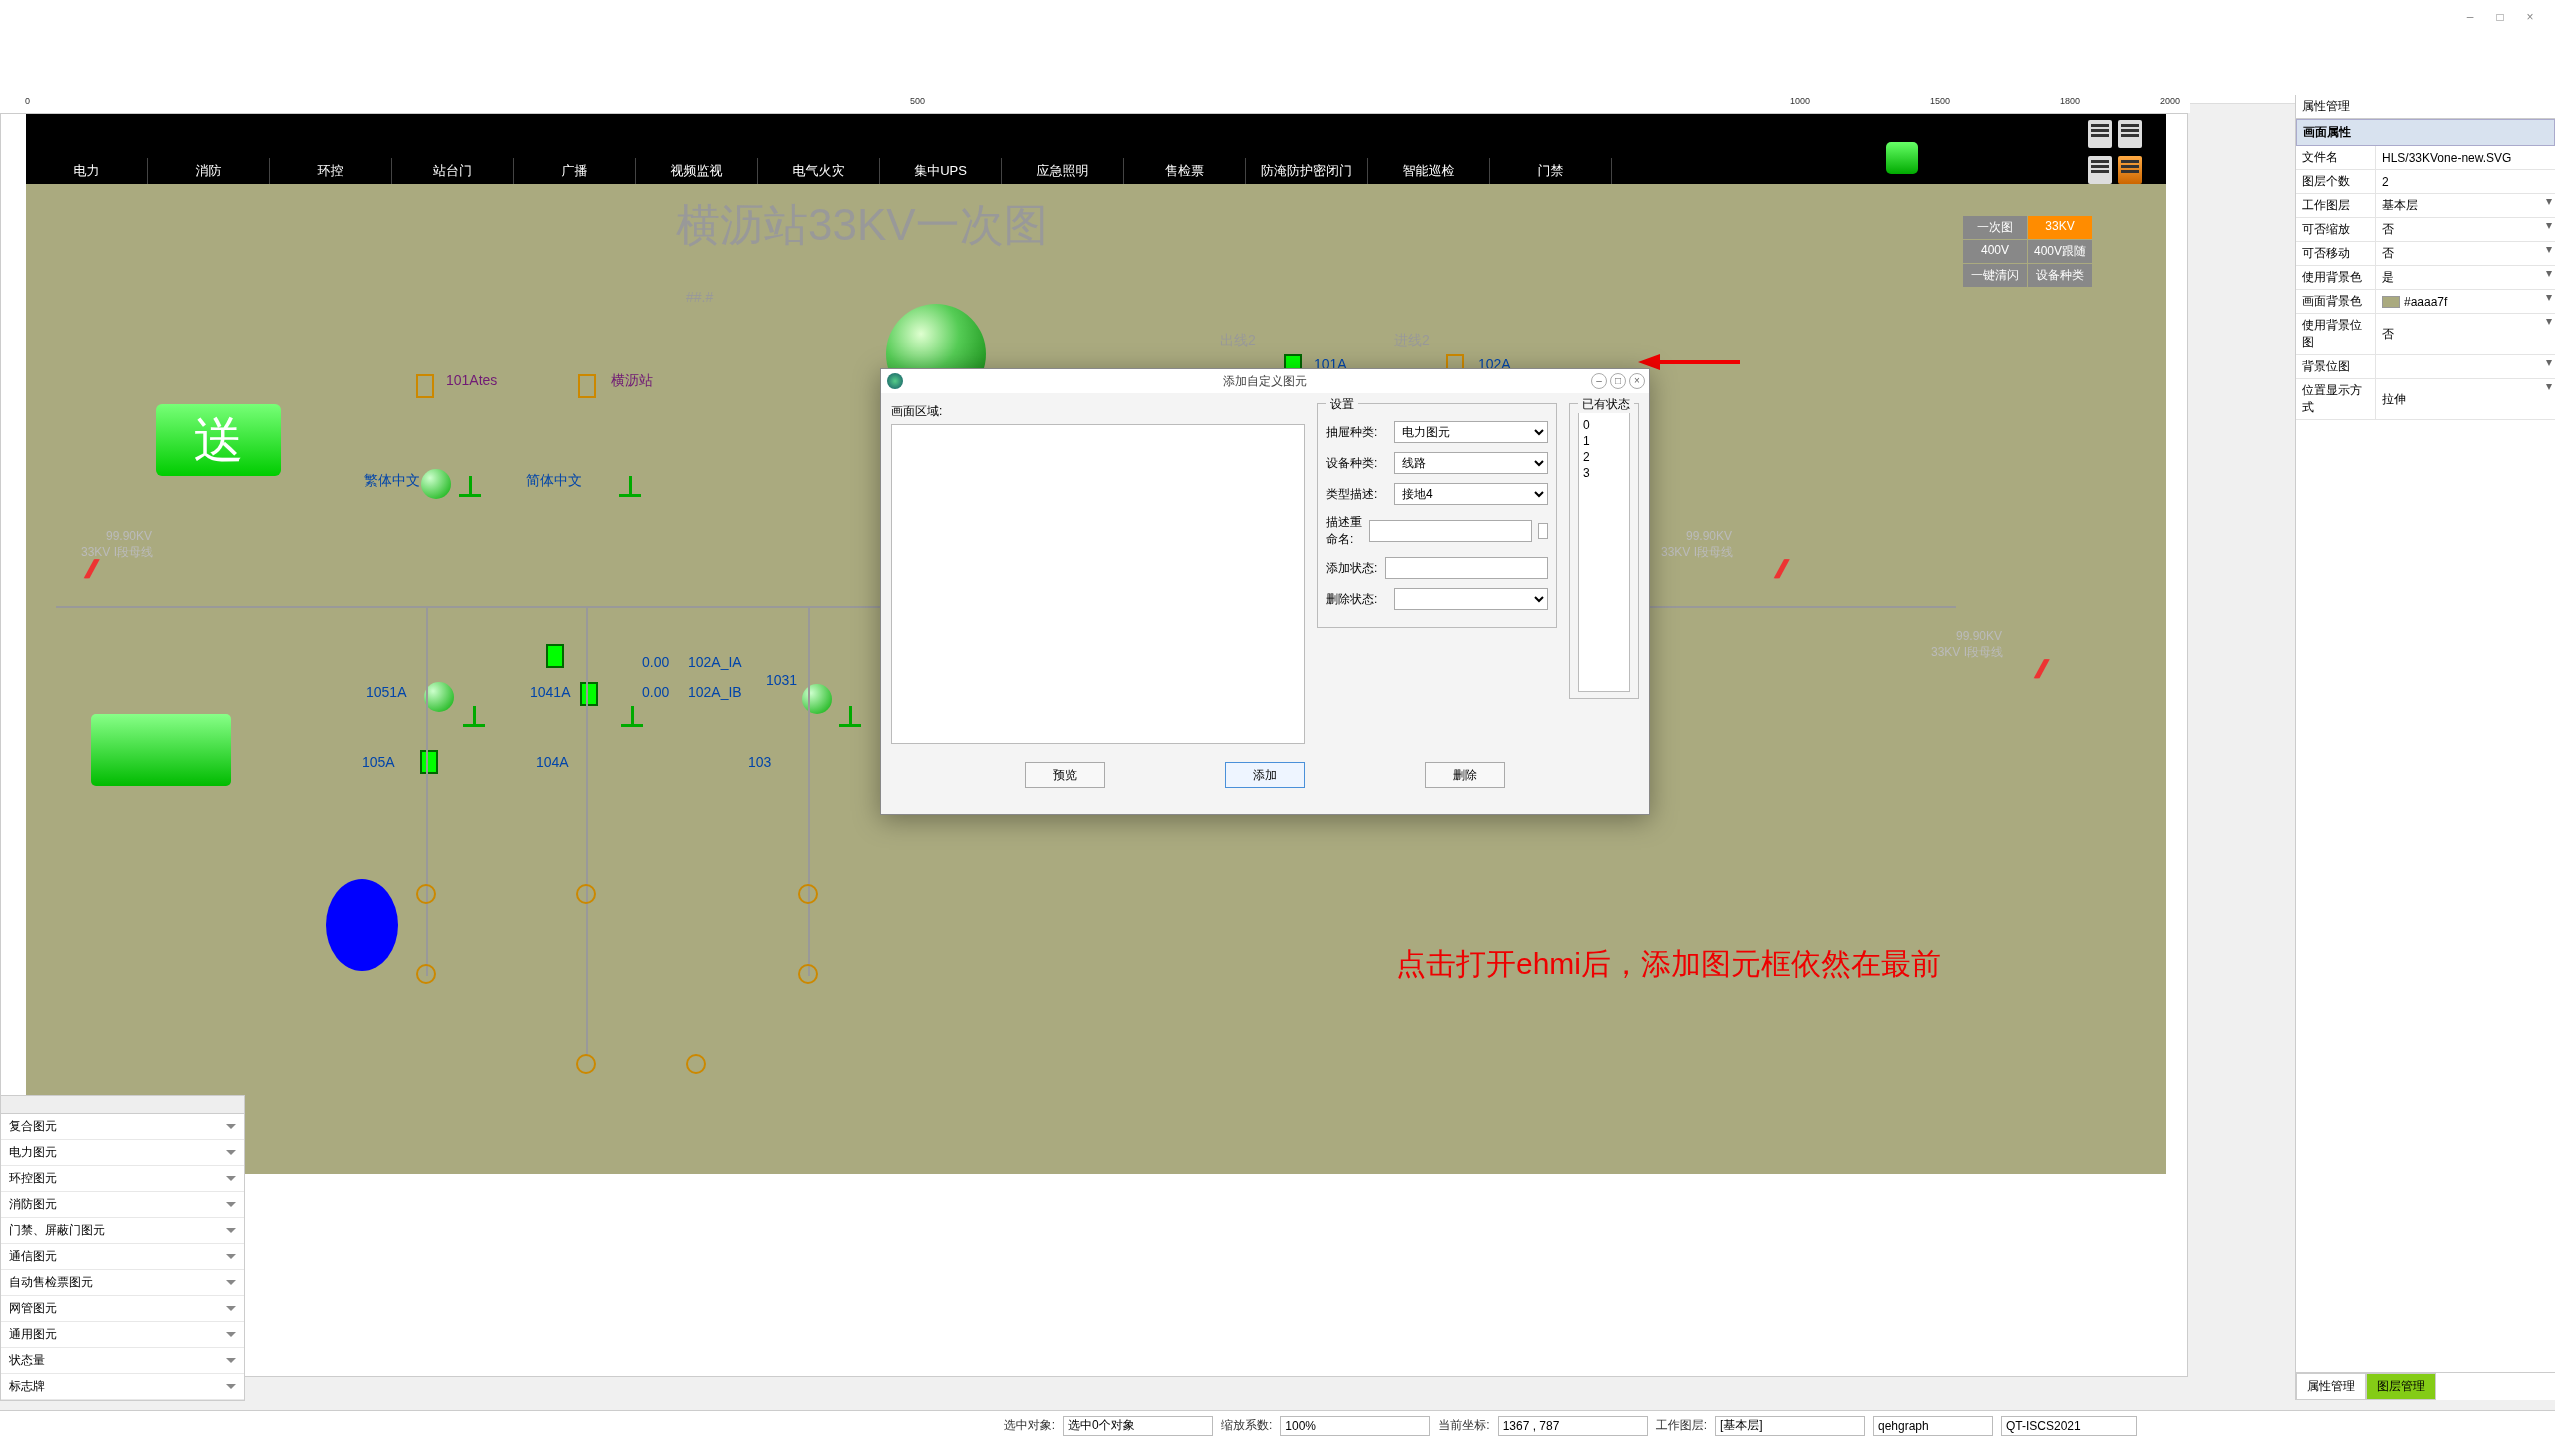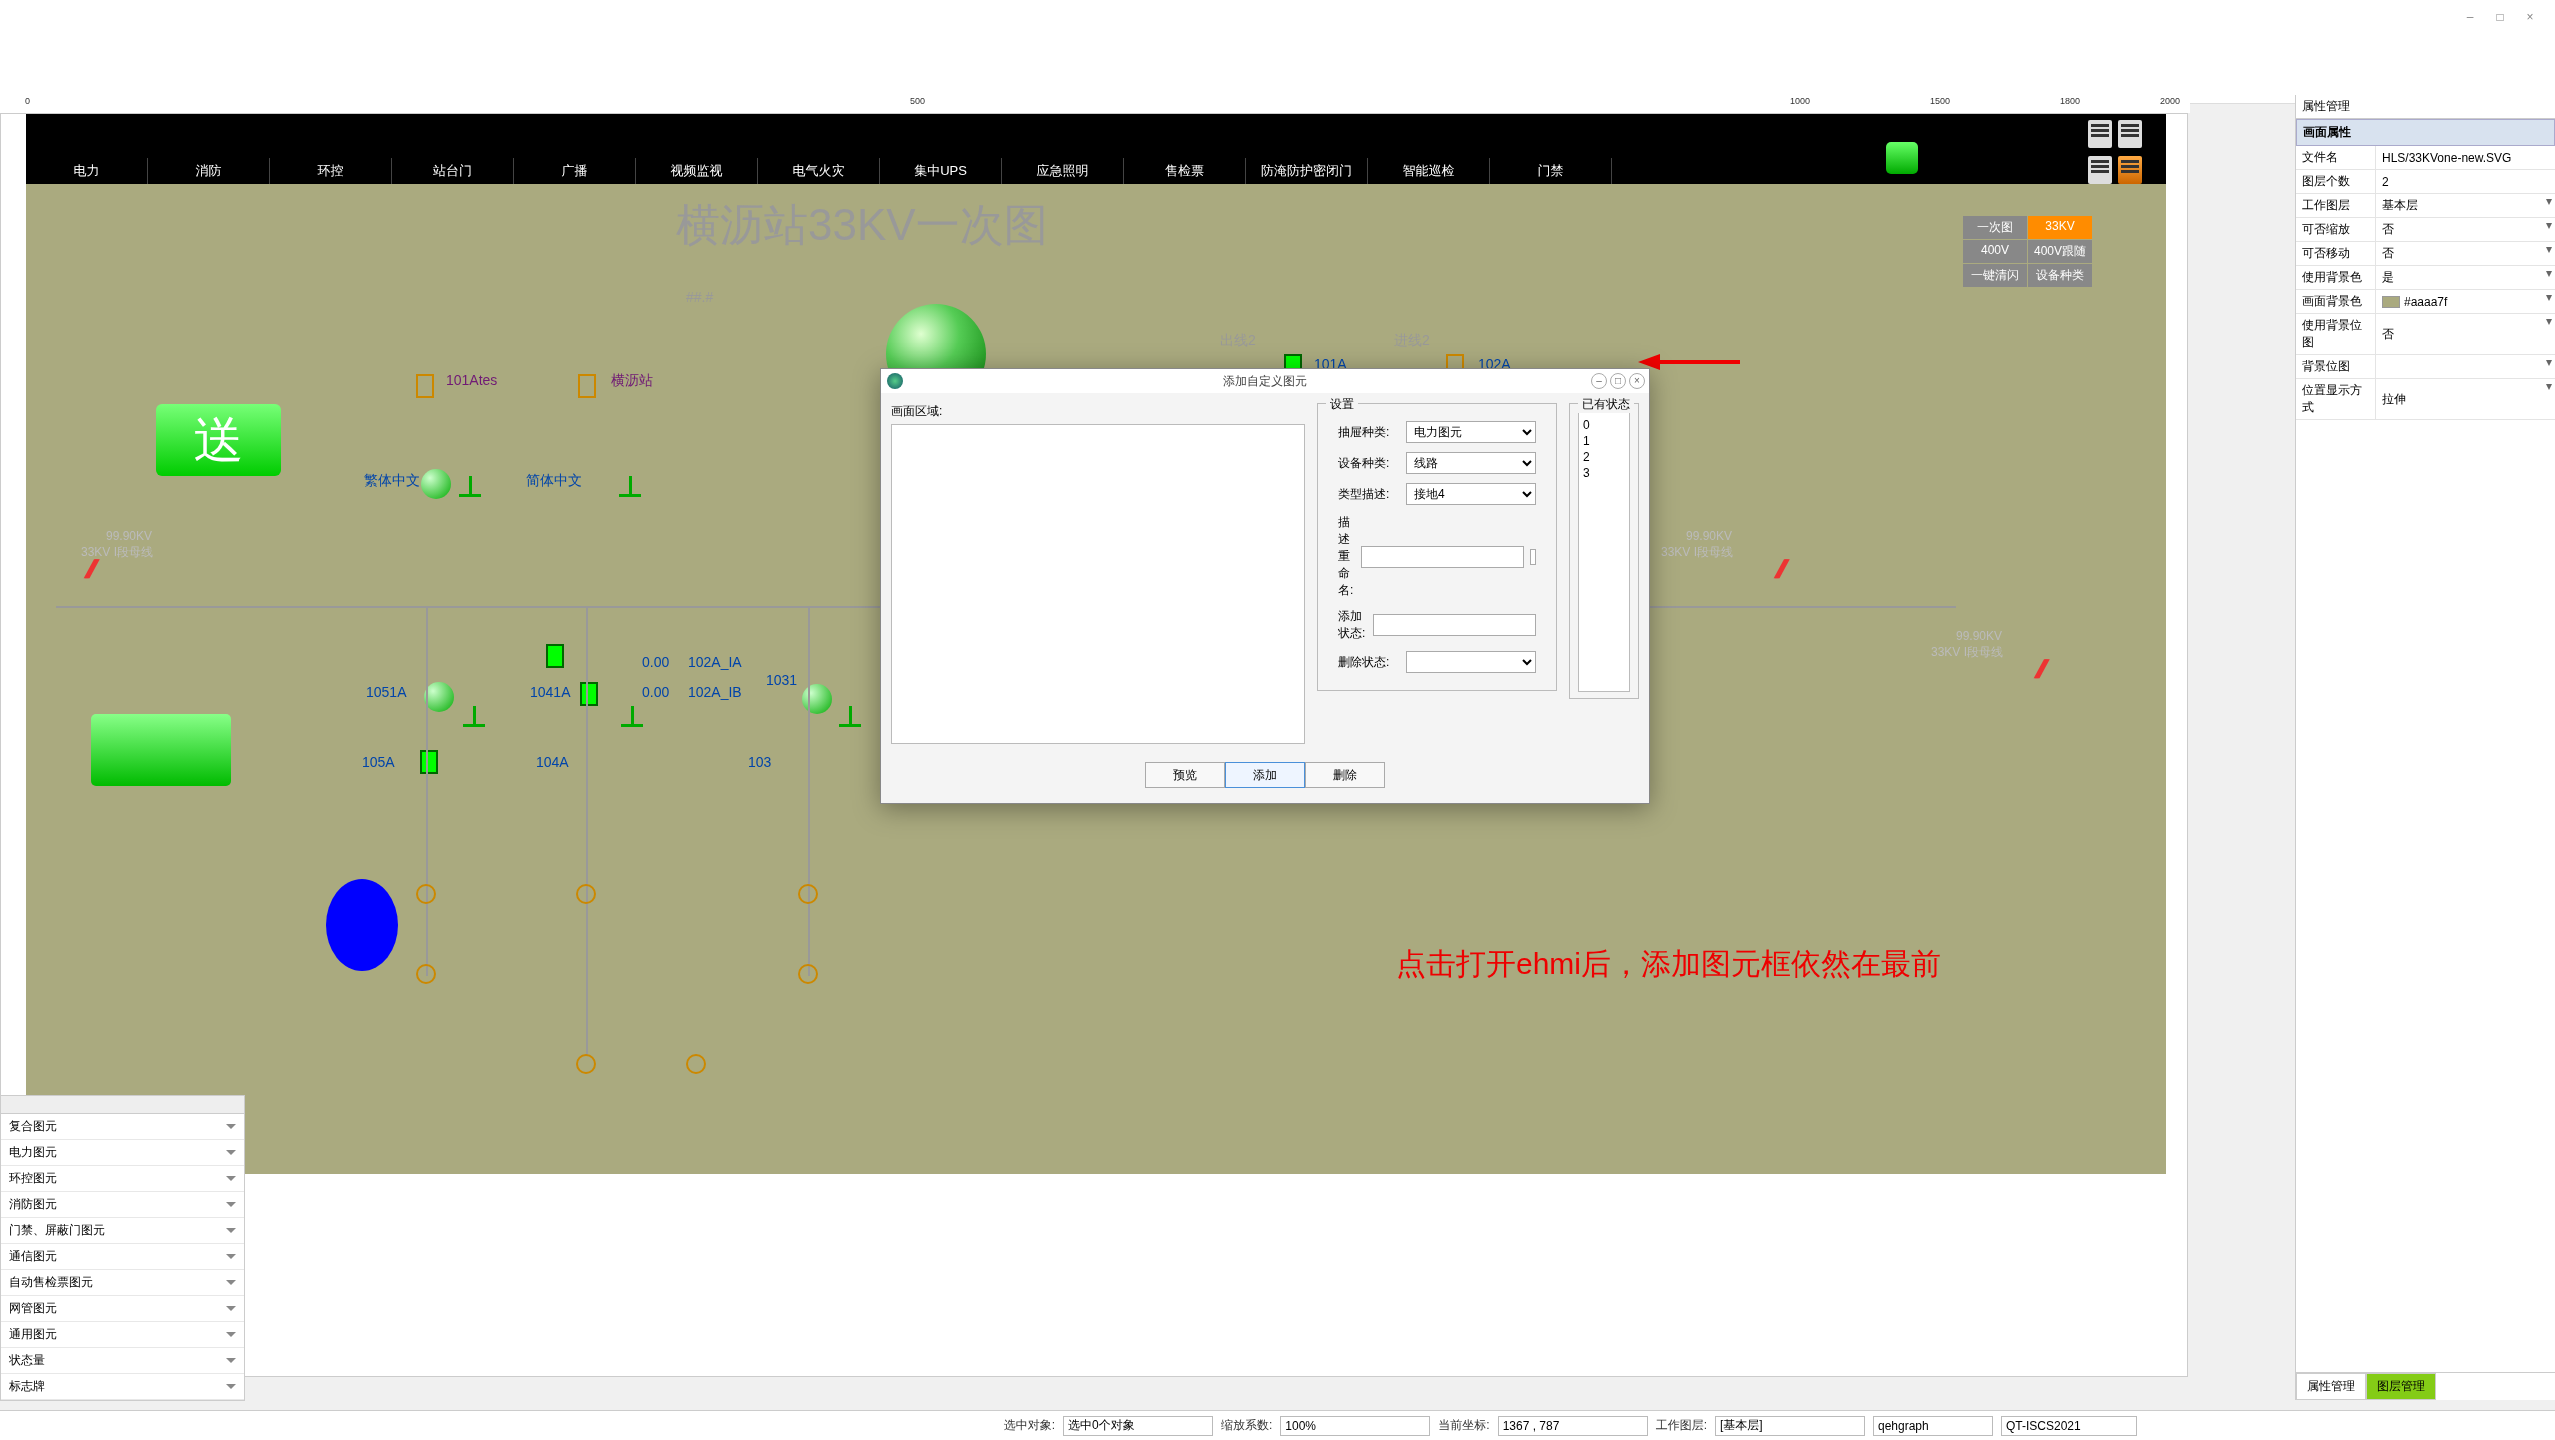--- a/index.html
+++ b/index.html
@@ -95,28 +95,28 @@
 .dlg-title .ico{position:absolute;left:6px;width:16px;height:16px;background:radial-gradient(#5c8,#156);border-radius:50%}
 .dlg-winbtns{position:absolute;right:4px;display:flex;gap:3px}
 .dlg-winbtns span{width:16px;height:16px;border:1px solid #aaa;border-radius:50%;font-size:10px;text-align:center;line-height:14px;color:#666;cursor:pointer}
 .dlg-body{padding:10px;display:flex;gap:12px}
 .dlg-left{flex:1}
 .dlg-left-label{font-size:12px;margin-bottom:4px}
 .dlg-white{width:100%;height:320px;background:#fff;border:1px solid #bbb}
 .dlg-mid{width:240px}
 .fieldset{border:1px solid #bbb;padding:8px;position:relative}
 .fieldset .legend{position:absolute;top:-8px;left:8px;background:#f4f4f4;padding:0 4px;font-size:12px}
-.form-row{display:flex;align-items:center;margin:9px 12px;font-size:12px;gap:6px}
+.form-row{display:flex;align-items:center;margin:9px 0;font-size:12px;gap:6px}
 .form-row label{width:62px}
 .form-row select,.form-row input{flex:1;height:22px;border:1px solid #aaa;background:#fff;font-size:12px;padding:0 3px}
 .form-row .chk{width:16px;height:16px;border:1px solid #aaa;background:#fff}
 .dlg-right{width:70px}
 .dlg-list{height:280px;background:#fff;border:1px solid #bbb;padding:4px;font-size:12px}
 .dlg-list div{line-height:16px}
-.dlg-btns{display:flex;justify-content:center;padding:8px 0 15px}
+.dlg-btns{display:flex;justify-content:center;gap:120px;padding:8px 0 26px}
 .dlg-btns button{width:80px;height:26px;border:1px solid #aaa;background:#f8f8f8;cursor:pointer;font-size:12px}
 .dlg-btns .primary{border-color:#4a90d9;background:#eef5ff}
 
 
 .statusbar{position:absolute;bottom:0;left:0;right:0;height:30px;background:#fff;border-top:1px solid #ccc;display:flex;align-items:center;padding:0 10px;gap:8px;font-size:12px}
 .statusbar .lbl{color:#333}
 .statusbar input{height:20px;border:1px solid #bbb;padding:0 4px;font-size:12px}
 .statusbar .spacer{flex:1}
 </style>
 </head>

